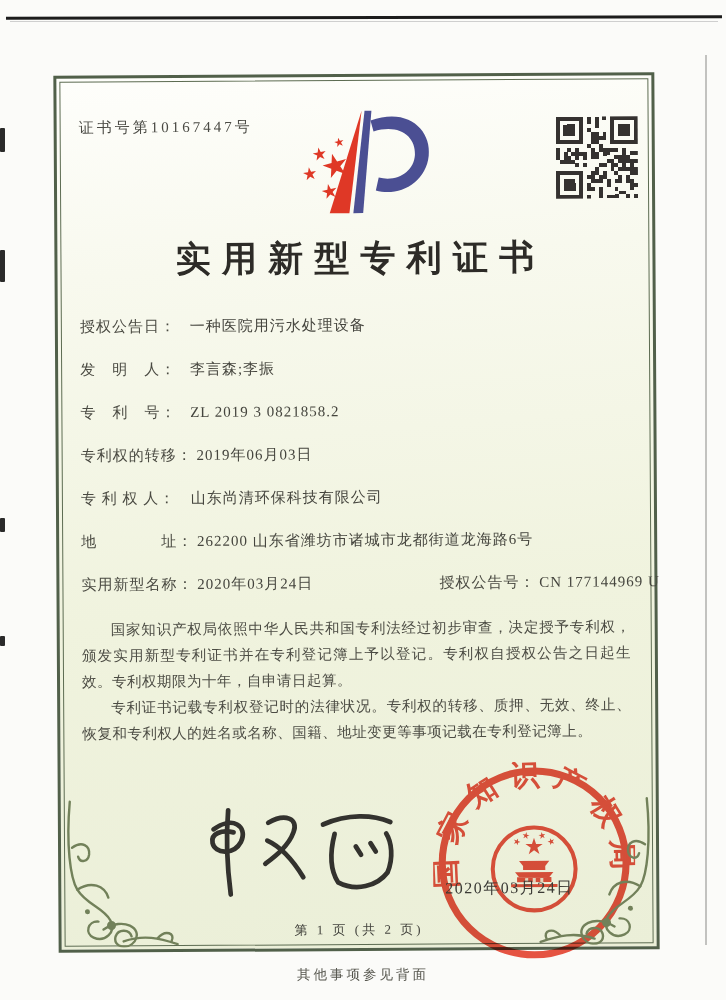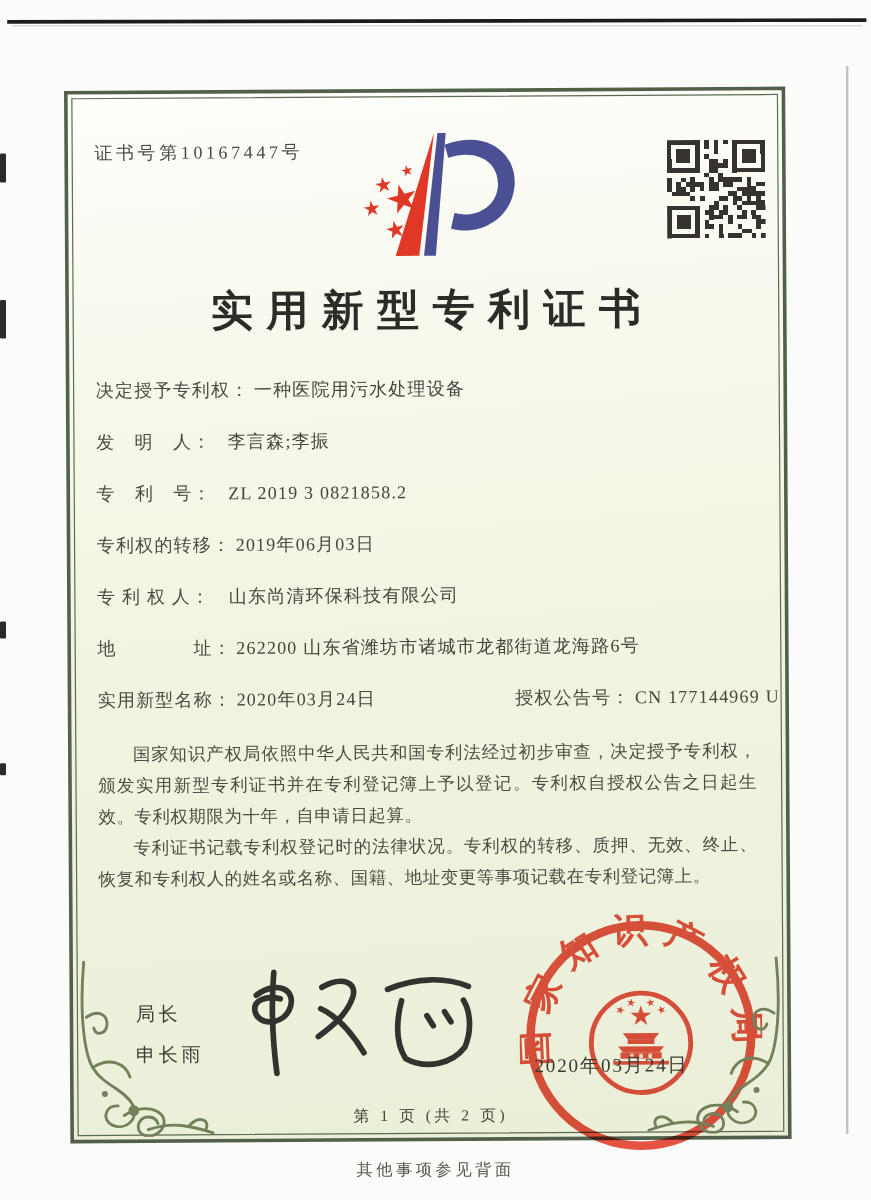--- a/index.html
+++ b/index.html
@@ -300,21 +300,21 @@
       <rect x="14" y="20" width="1" height="1" fill="#353230"></rect>
       <rect x="15" y="20" width="1" height="1" fill="#353230"></rect>
       <rect x="18" y="20" width="1" height="1" fill="#353230"></rect>
       <rect x="20" y="20" width="1" height="1" fill="#353230"></rect>
     </svg>
 
   <div class="cert-title">实用新型专利证书</div>
 
   <div class="content">
     <div class="row">
-      <span class="label">决定授予专利权：</span>
+      <span class="label">授权公告日：</span>
       <span class="value">一种医院用污水处理设备</span>
     </div>
     <div class="row">
       <span class="label">发　明　人：</span>
       <span class="value">李言森;李振</span>
     </div>
     <div class="row">
       <span class="label">专　利　号：</span>
       <span class="value">ZL 2019 3 0821858.2</span>
     </div>
@@ -329,35 +329,31 @@
     <div class="row">
       <span class="label">地　　　　址：</span>
       <span class="value">262200 山东省潍坊市诸城市龙都街道龙海路6号</span>
     </div>
     <div class="row grant-row">
       <span class="grant-pair first">
         <span class="label">实用新型名称：</span>
         <span class="value">2020年03月24日</span>
       </span>
       <span class="grant-pair">
-        <span class="label" style="min-width:0;">授权公告号：</span>
+        <span class="label" style="min-width:0;margin-left:10px;">授权公告号：</span>
         <span class="value">CN 177144969 U</span>
       </span>
     </div>
 
     <div class="paras">
       <p>国家知识产权局依照中华人民共和国专利法经过初步审查，决定授予专利权，颁发实用新型专利证书并在专利登记簿上予以登记。专利权自授权公告之日起生效。专利权期限为十年，自申请日起算。</p>
       <p>专利证书记载专利权登记时的法律状况。专利权的转移、质押、无效、终止、恢复和专利权人的姓名或名称、国籍、地址变更等事项记载在专利登记簿上。</p>
     </div>
   </div>
 
-  <div class="signer">
-    <div>局长</div>
-    <div>申长雨</div>
-  </div>
 
   <svg class="signature" viewBox="0 0 210 95" fill="none" stroke="#33322e" stroke-width="4.5" stroke-linecap="round">
     <path d="M26,10 C24,32 24,58 28,90"></path>
     <path d="M12,28 C30,15 45,25 38,40 C31,53 13,51 11,41 C9,32 20,28 31,31"></path>
     <path d="M64,22 C80,13 93,18 88,31 C83,45 69,55 61,61"></path>
     <path d="M63,39 C76,45 88,59 97,74"></path>
     <path d="M116,24 C140,14 163,15 180,22"></path>
     <path d="M127,33 C122,52 123,68 130,79 C147,88 167,83 177,70 C183,56 181,41 176,33"></path>
     <path d="M147,45 L152,53"></path>
     <path d="M161,42 L166,50"></path>

